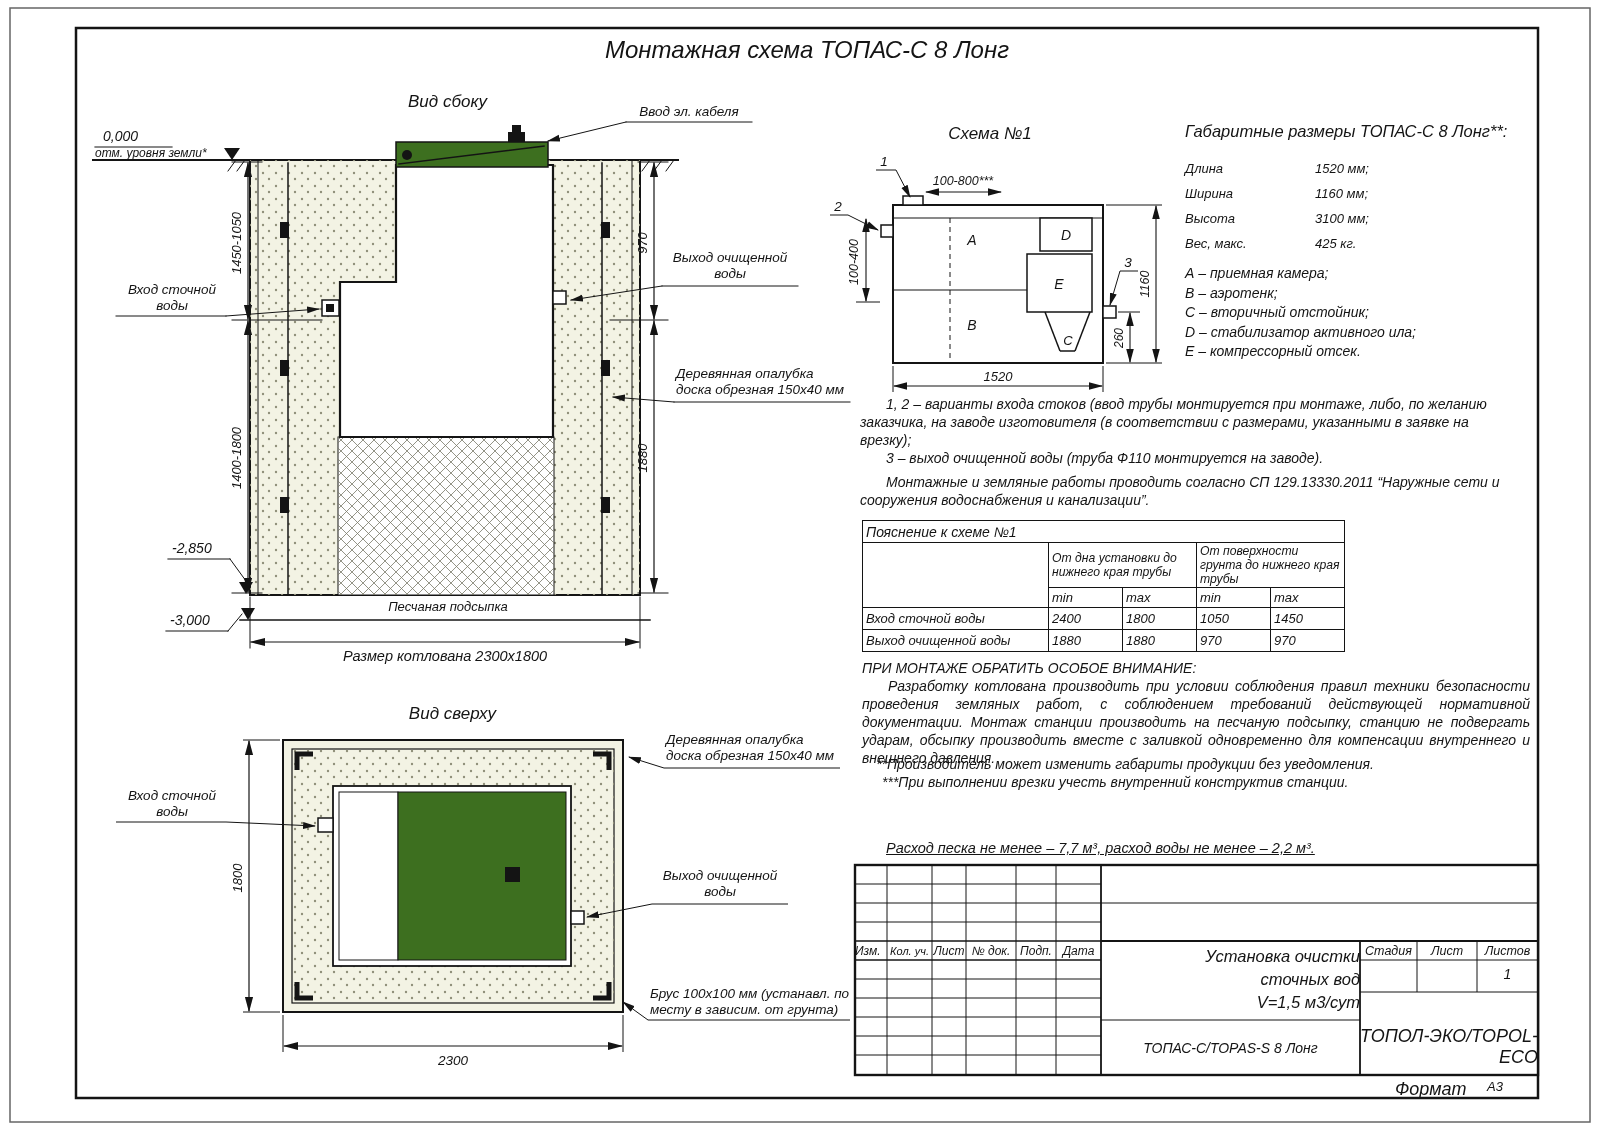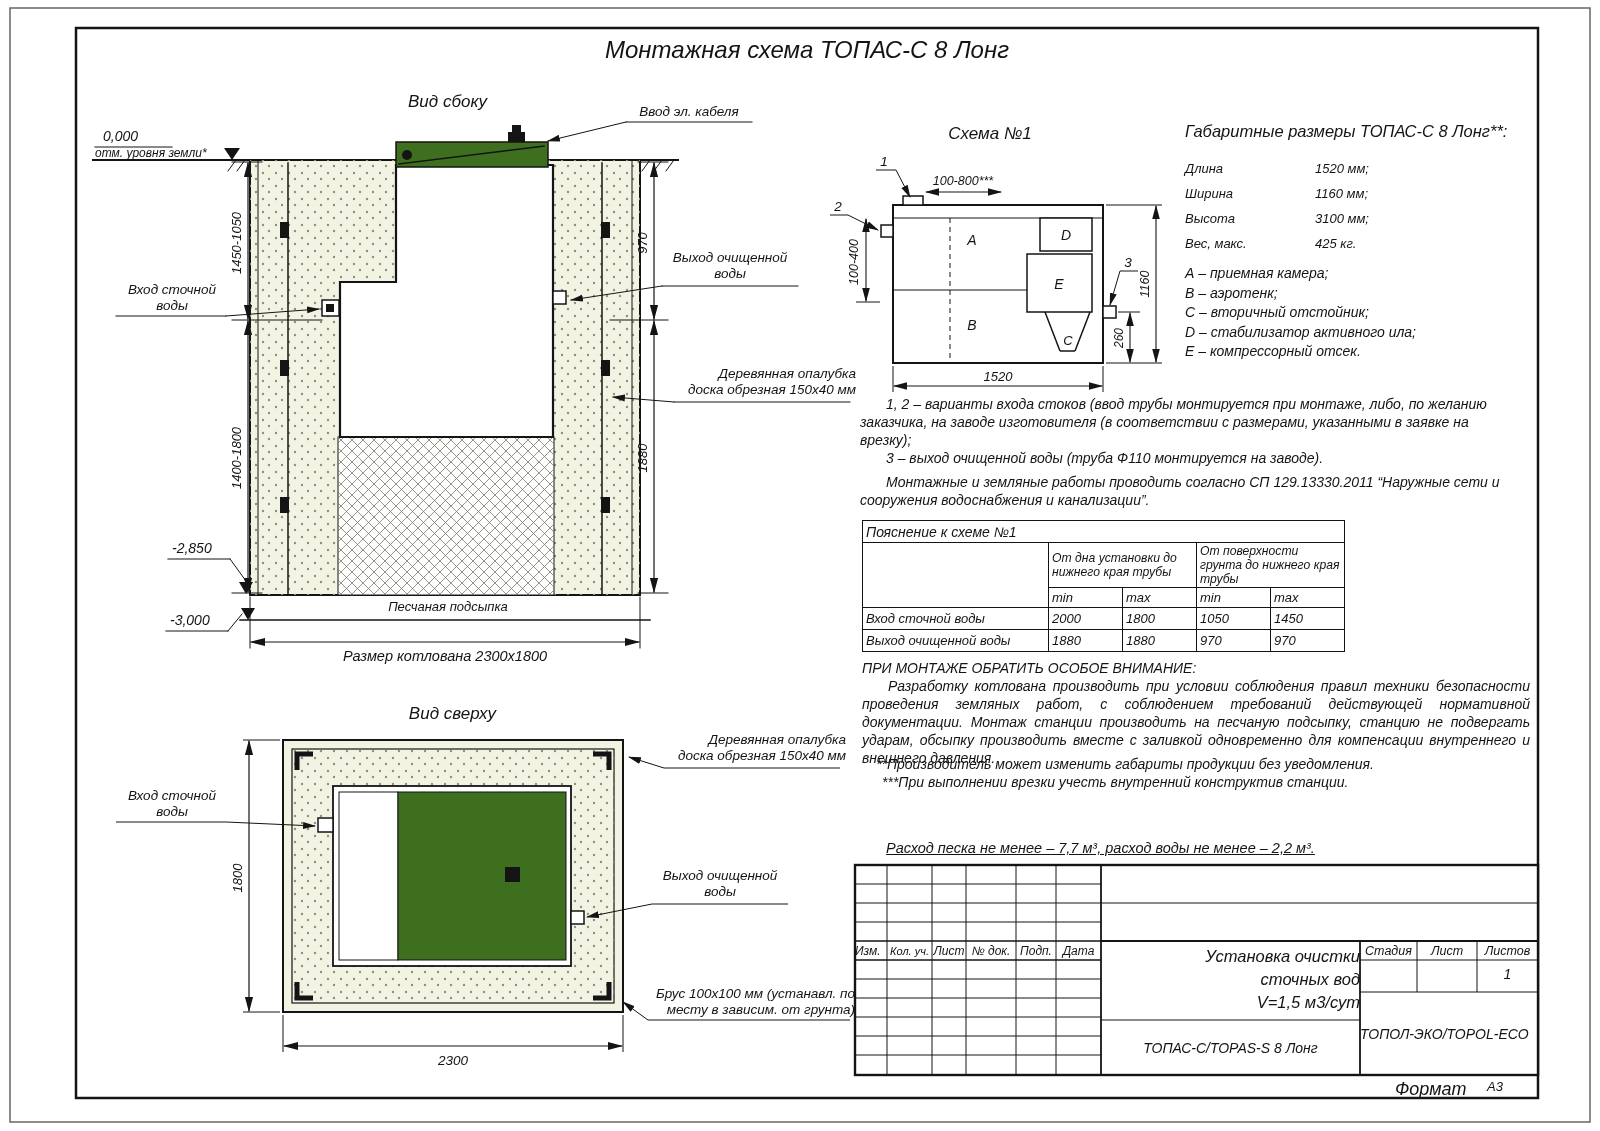--- a/index.html
+++ b/index.html
@@ -6,21 +6,21 @@
   *{margin:0;padding:0;box-sizing:border-box}
   html,body{background:#fff}
   body{width:1600px;height:1131px;position:relative;font-family:"Liberation Sans",sans-serif;font-style:italic;color:#141414;overflow:hidden}
   #drawing{position:absolute;left:0;top:0;z-index:0}
   svg text{font-family:"Liberation Sans",sans-serif;font-style:italic;fill:#141414}
   .green{fill:var(--green)}
   .abs{position:absolute;z-index:2}
   .ttl{font-size:24px;text-align:center}
   .sec{font-size:17px;text-align:center}
   .lbl{font-size:13.5px;line-height:1.2;text-align:center}
-  .lbl.lft{text-align:right}
+  .lbl.lft{text-align:left}
   .lbl span{display:block}
   .par{font-size:14px;line-height:1.28}
   .par p{margin:0;text-indent:26px}
   .par .bold{font-weight:400;text-indent:0}
   .dimrow{font-size:13px;line-height:25px}
   .dimrow .dl{display:inline-block;width:130px}
   .legend div{font-size:14px;line-height:19.5px}
   .xtable{border-collapse:collapse;font-size:13px;font-style:italic;table-layout:fixed}
   .xtable td{border:1.4px solid #141414;text-align:left;padding:1px 3px;overflow:hidden}
   .xtable td.hsmall{font-size:12.2px;line-height:1.15}
@@ -316,21 +316,21 @@
       <td colspan="2" class="hsmall">От поверхности грунта до нижнего края трубы</td>
     </tr>
     <tr>
       <td style="height:20px">min</td>
       <td>max</td>
       <td>min</td>
       <td>max</td>
     </tr>
     <tr>
       <td style="height:22px">Вход сточной воды</td>
-      <td>2000</td>
+      <td>2400</td>
         <td>1800</td>
       <td>1050</td>
         <td>1450</td>
     </tr>
     <tr>
       <td style="height:22px">Выход очищенной воды</td>
       <td>1880</td>
         <td>1880</td>
       <td>970</td>
         <td>970</td>
@@ -361,16 +361,16 @@
   <span style="display:block">Установка очистки</span>
   <span style="display:block">сточных вод</span>
   <span style="display:block">V=1,5 м3/сут</span>
 </div>
 <div class="abs" style="left:1101px;top:1040px;width:259px;text-align:center;font-size:14px">ТОПАС-С/TOPAS-S 8 Лонг</div>
 
 <div class="abs stamp-t" style="left:1360px;top:944px;width:57px;font-size:12.5px">Стадия</div>
 <div class="abs stamp-t" style="left:1417px;top:944px;width:60px;font-size:12.5px">Лист</div>
 <div class="abs stamp-t" style="left:1477px;top:944px;width:61px;font-size:12.5px">Листов</div>
 <div class="abs" style="left:1477px;top:966px;width:61px;text-align:center;font-size:14px">1</div>
-<div class="abs" style="left:1360px;top:1026px;width:178px;text-align:left;font-size:14px">ТОПОЛ-ЭКО/TOPOL-ECO</div>
+<div class="abs" style="left:1360px;top:1026px;width:178px;text-align:right;font-size:18px">ТОПОЛ-ЭКО/TOPOL-ECO</div>
 
 <div class="abs" style="left:1395px;top:1079px;font-size:18px">Формат</div>
 <div class="abs" style="left:1487px;top:1079px;font-size:13px">А3</div>
 
 </body></html>

